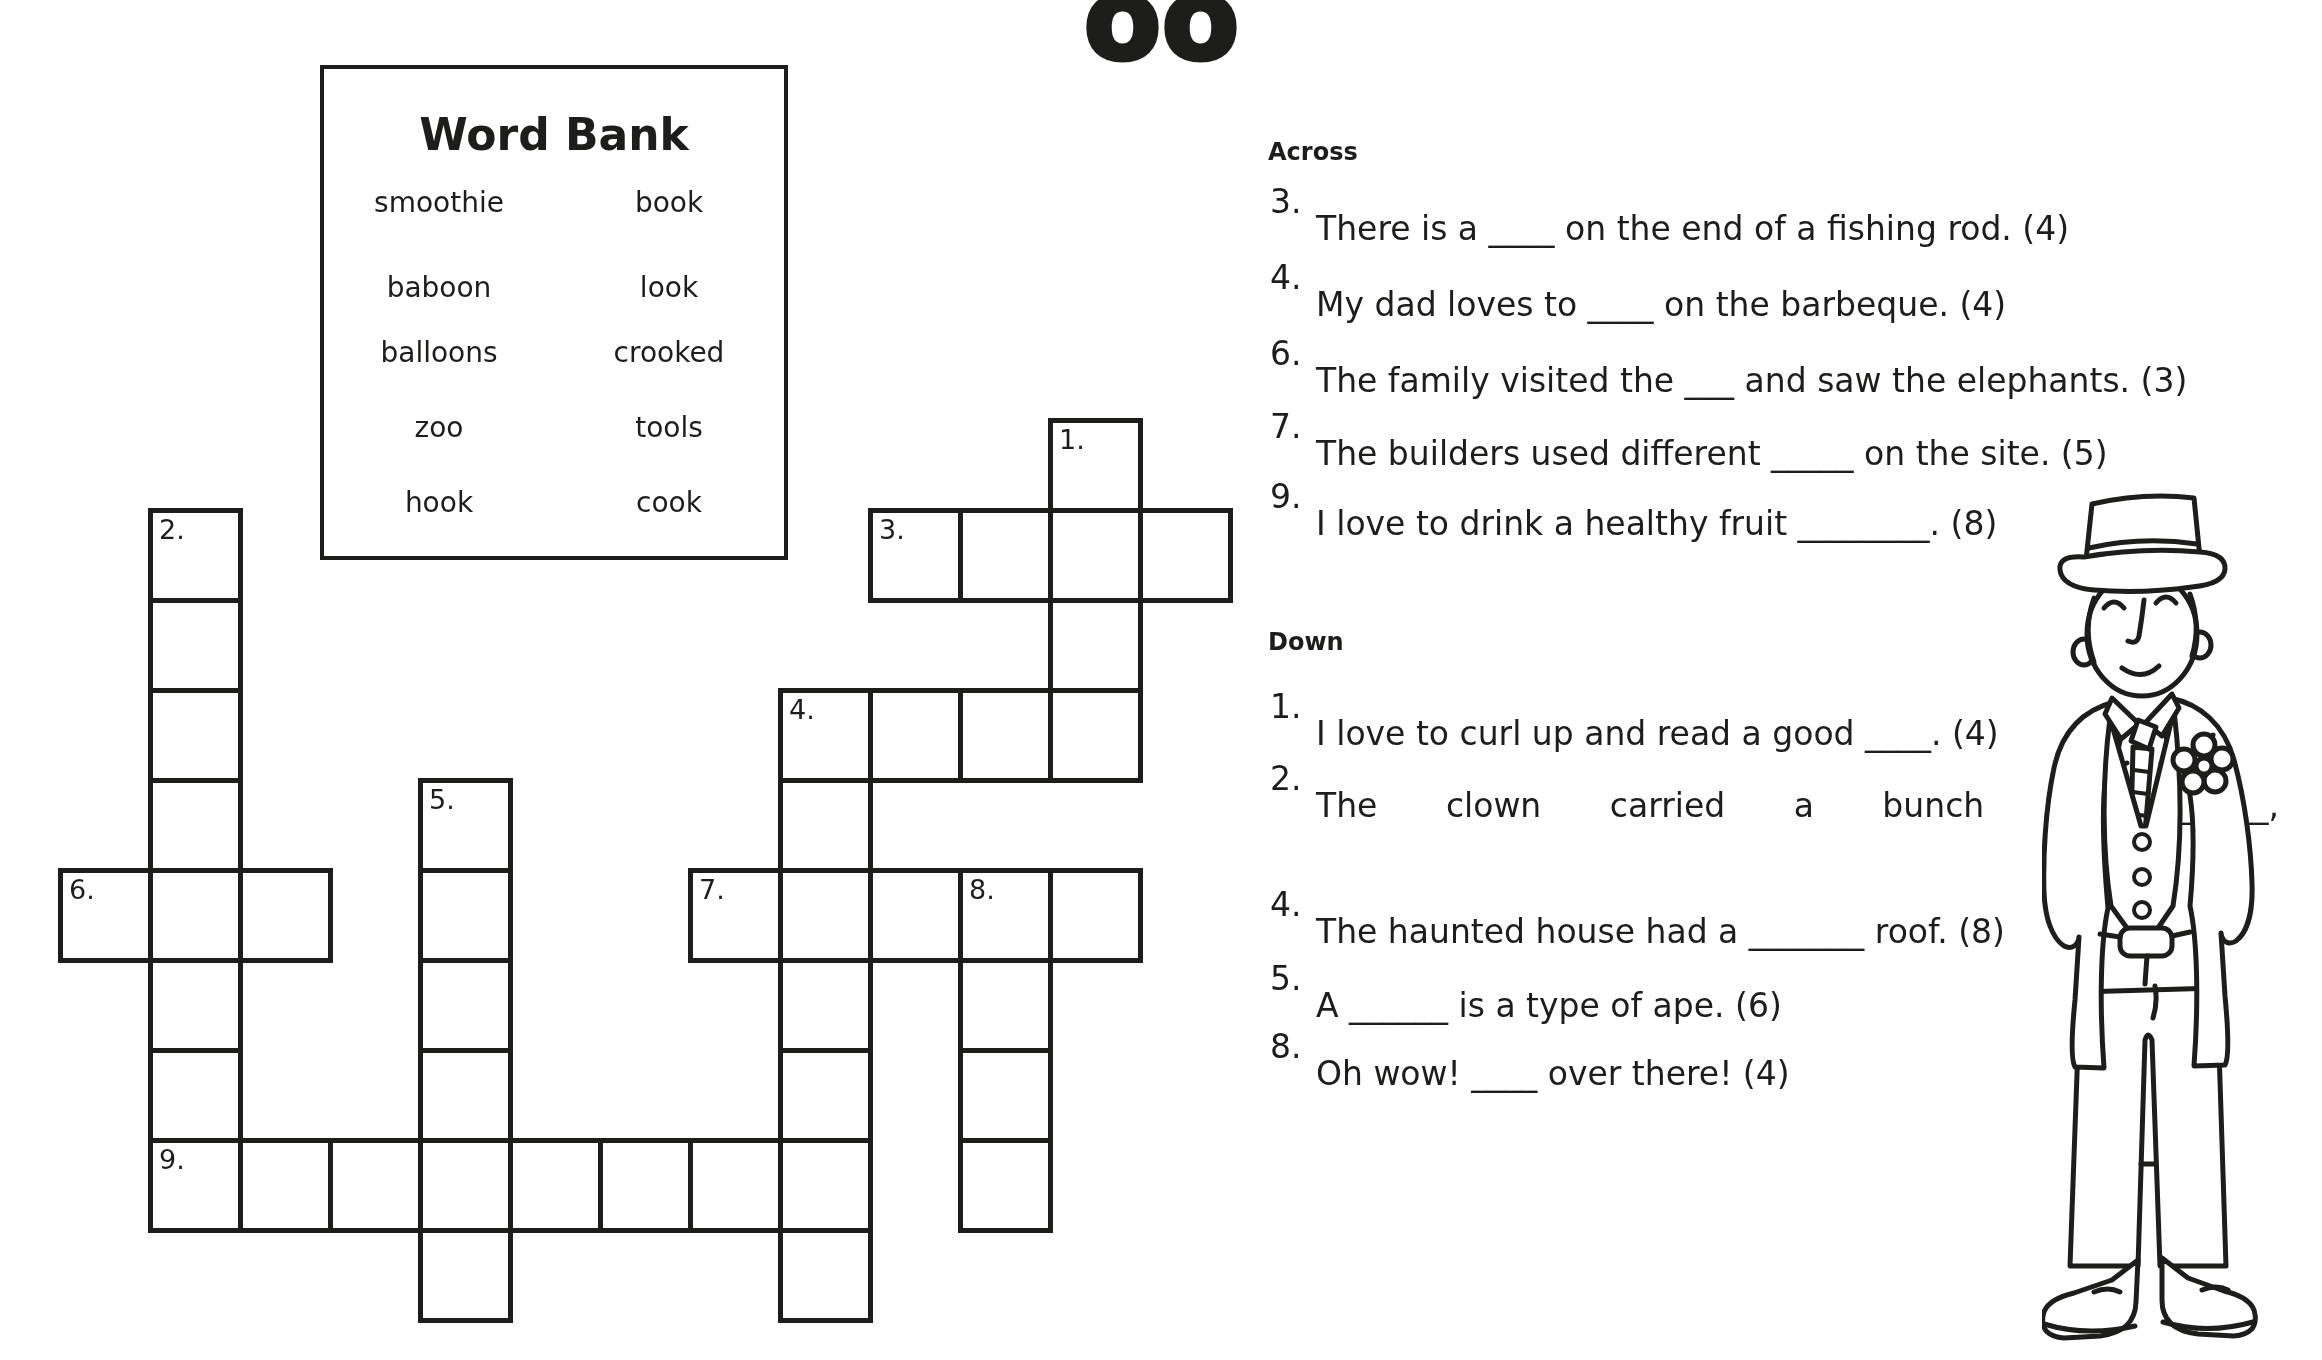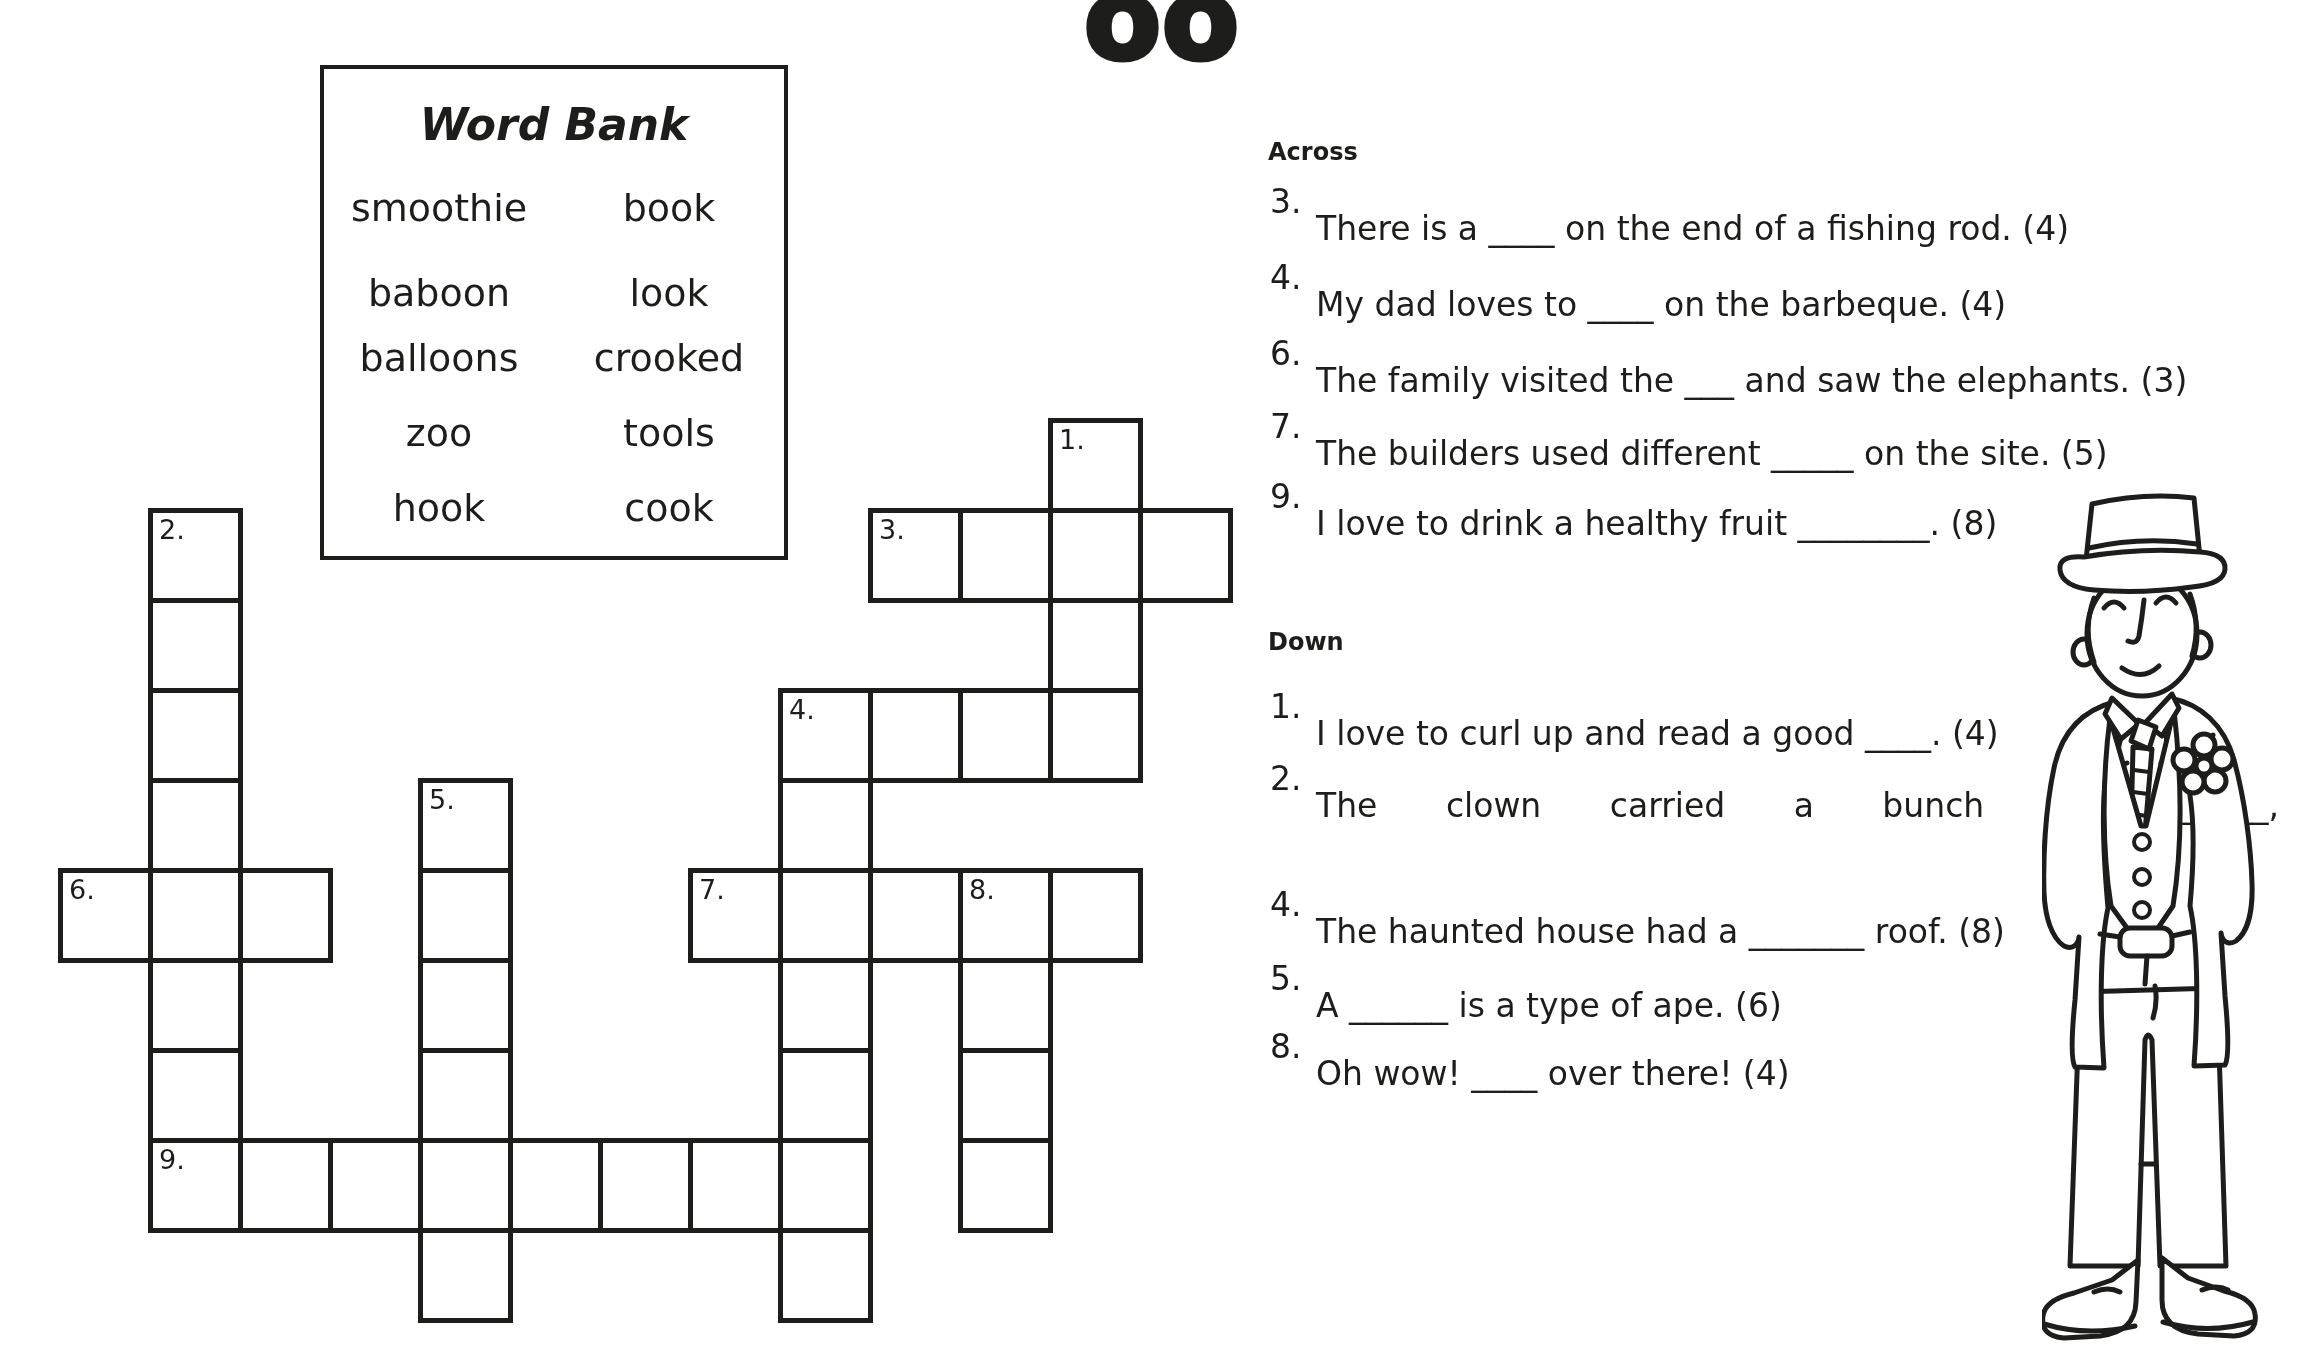--- a/index.html
+++ b/index.html
@@ -6,24 +6,24 @@
   .page{position:relative;width:2322px;height:1360px;background:#ffffff;overflow:hidden;
         font-family:"DejaVu Sans",sans-serif;color:#1d1d1b;}
 
   
   .big-title{position:absolute;left:1084px;top:-46px;font-size:112px;font-weight:900;
              letter-spacing:1px;color:#1d1d1b;-webkit-text-stroke:5px #1d1d1b;}
 
   
   .word-bank{position:absolute;left:320px;top:65px;width:468px;height:495px;
              border:4px solid #1d1d1b;box-sizing:border-box;background:#fff;}
-  .wb-title{position:absolute;left:0;top:30px;width:100%;text-align:center;
-            font-size:44px;font-weight:bold;font-style:italic;}
+  .wb-title{position:absolute;left:0;top:40px;width:100%;text-align:center;
+            font-size:44px;font-weight:bold;}
   .wb-row{position:absolute;left:0;width:100%;display:flex;}
-  .wb-word{width:50%;text-align:center;font-size:38px;line-height:1;}
+  .wb-word{width:50%;text-align:center;font-size:28px;line-height:1;}
 
   
   .grid-cell{position:absolute;width:95px;height:95px;box-sizing:border-box;
              border:5px solid #1d1d1b;background:#fff;}
   .cell-num{position:absolute;left:6px;top:1px;font-size:27px;line-height:1.15;}
 
   
   .clue-heading{position:absolute;left:1268px;font-size:24px;font-weight:bold;line-height:1;}
   .clue{position:absolute;left:1270px;font-size:33px;line-height:1.15;}
   .clue-num{position:absolute;left:0;top:0;width:30px;text-align:right;display:inline-block;}

